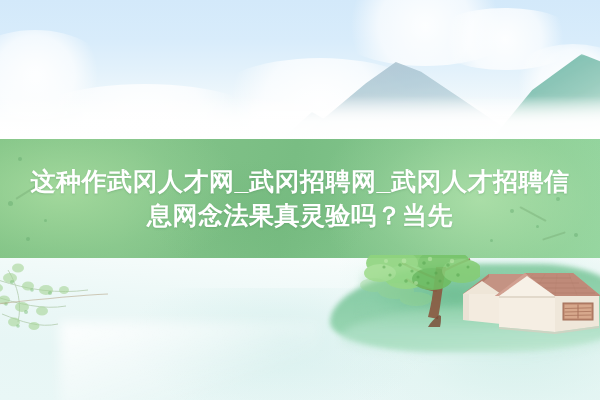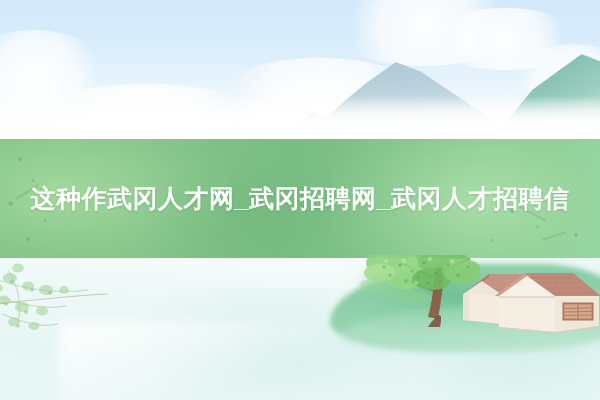--- a/index.html
+++ b/index.html
@@ -282,20 +282,21 @@
     <div class="band-speck" style="left:536px; top:86px;  width:3px; height:3px;"></div>
     <div class="band-speck" style="left:556px; top:58px;  width:4px; height:4px;"></div>
     <div class="band-speck" style="left:490px; top:100px; width:3px; height:3px;"></div>
     <div class="band-speck" style="left:574px; top:94px;  width:4px; height:4px;"></div>
     <div class="band-twig" style="left:518px; top:74px; width:30px; height:2px; transform:rotate(28deg);"></div>
     <div class="band-twig" style="left:542px; top:96px; width:24px; height:2px; transform:rotate(-18deg);"></div>
     <div class="band-twig" style="left:14px;  top:52px; width:26px; height:2px; transform:rotate(-32deg);"></div>
 
     <div class="band-text">
       <div class="band-line">这种作武冈人才网_武冈招聘网_武冈人才招聘信</div>
+      <div class="band-line">息网念法果真灵验吗？当先</div>
     </div>
   </div>
 
   <div class="lower">
     <div class="lower-tint-right"></div>
     <div class="lower-tint-mid"></div>
     <div class="lower-sheen"></div>
 
     <svg class="sprig" viewBox="0 0 130 95">
       <g stroke="#9ab98e" stroke-width="1" fill="none" opacity="0.55">

